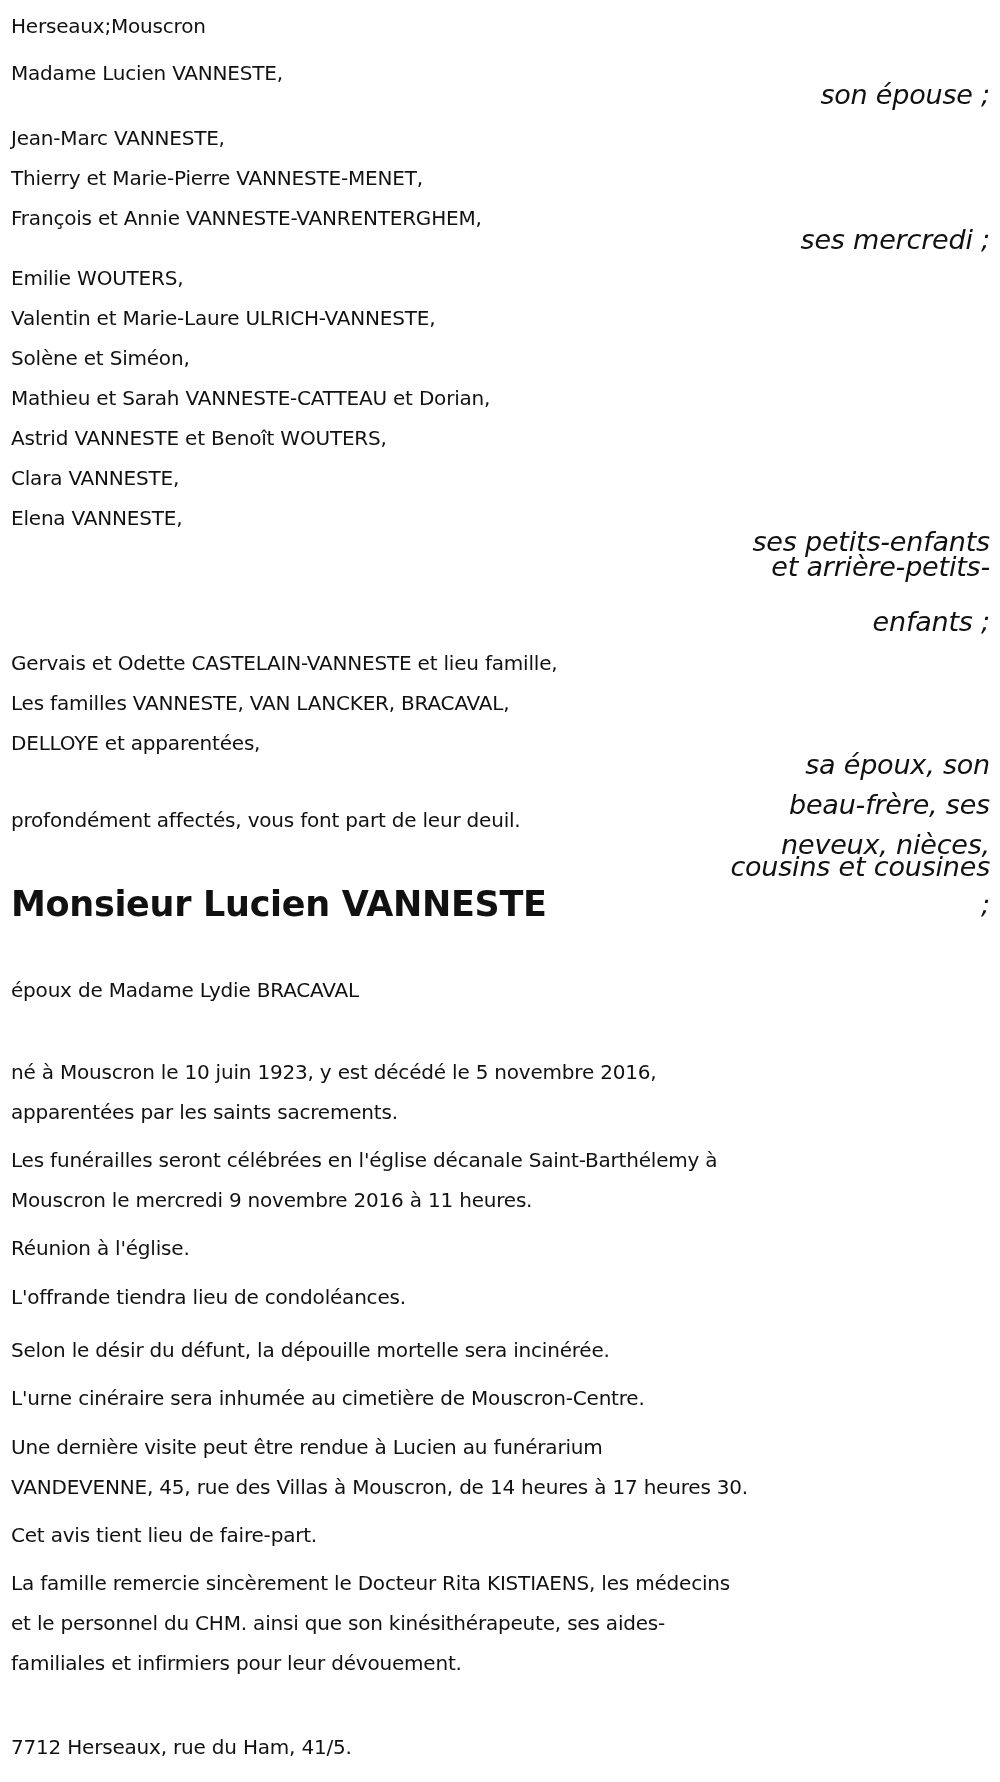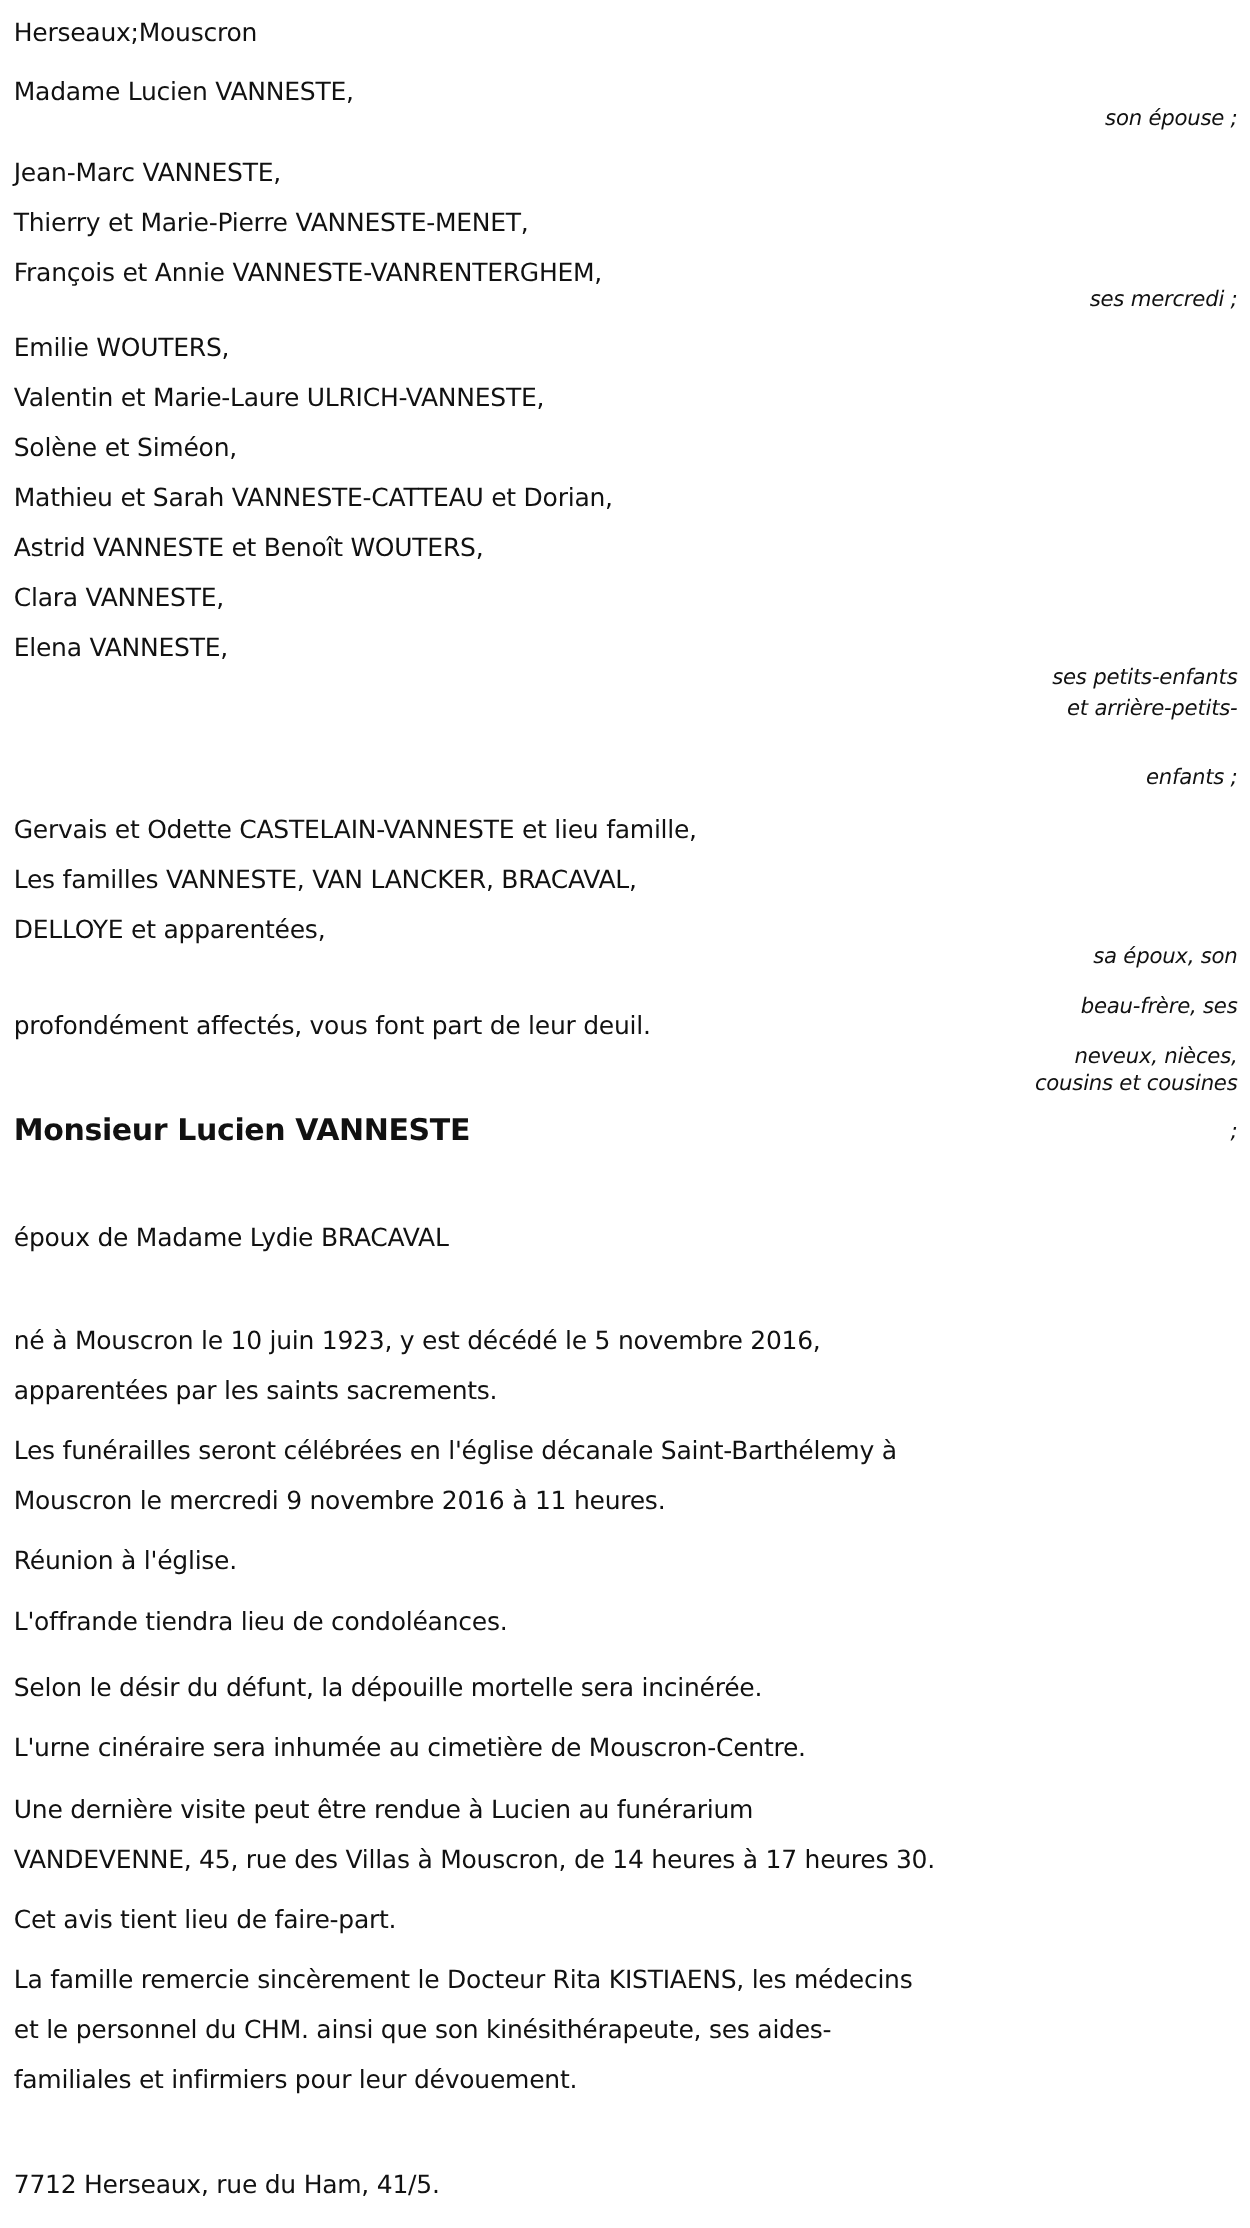--- a/index.html
+++ b/index.html
@@ -5,25 +5,25 @@
   html, body { margin: 0; padding: 0; background: #ffffff; }
   body {
     width: 1000px; height: 1782px; position: relative; overflow: hidden;
     font-family: "DejaVu Sans", sans-serif; color: #111111;
   }
   .line {
     position: absolute; left: 11px; font-size: 20px; line-height: 32px;
     white-space: nowrap; letter-spacing: -0.2px;
   }
   .right {
-    position: absolute; right: 10px; font-size: 17px; line-height: 32px;
+    position: absolute; right: 10px; font-size: 27px; line-height: 32px;
     font-style: italic; white-space: nowrap; text-align: right; letter-spacing: -0.2px;
   }
   .title {
-    position: absolute; left: 11px; font-size: 24px; line-height: 46px;
+    position: absolute; left: 11px; font-size: 35px; line-height: 46px;
     font-weight: bold; white-space: nowrap; letter-spacing: -0.3px;
   }
 </style>
 </head>
 <body>
 
 <div class="line" style="top:10px">Herseaux;Mouscron</div>
 
 <div class="line" style="top:57px">Madame Lucien VANNESTE,</div>
 <div class="right" style="top:79px">son épouse ;</div>

